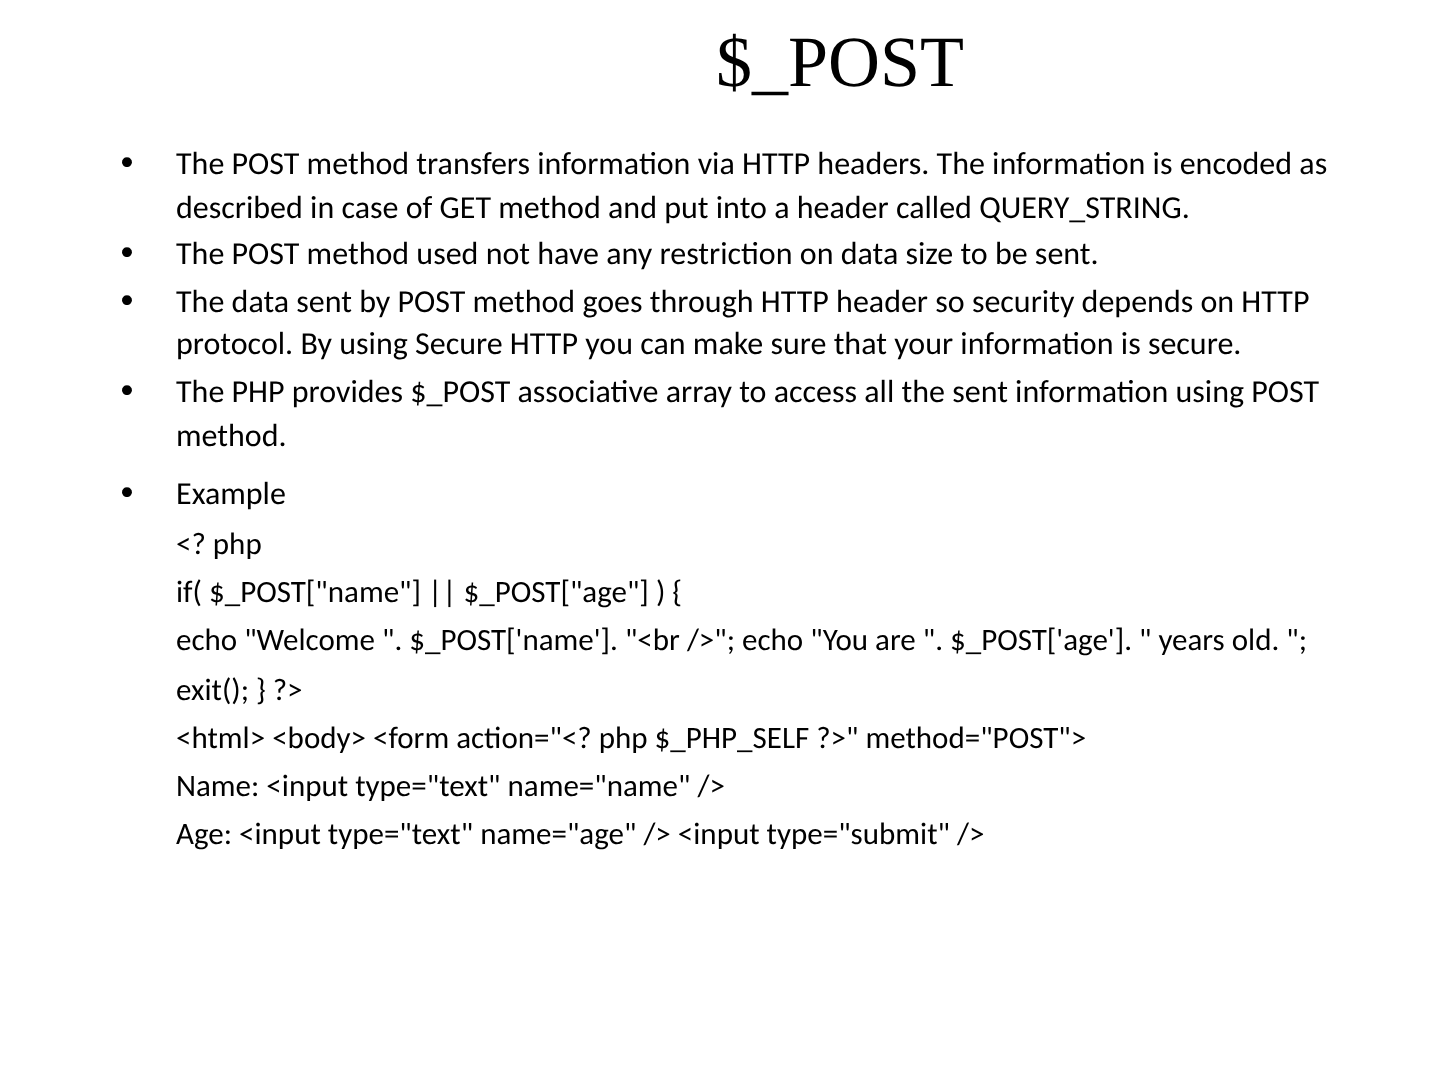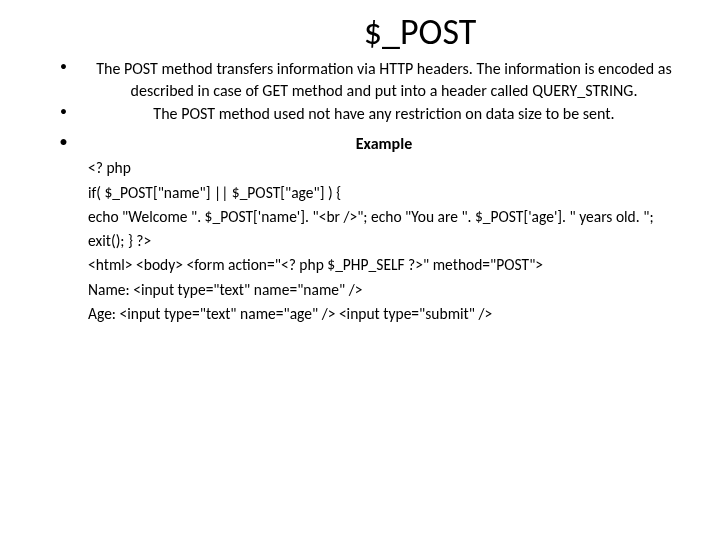--- a/index.html
+++ b/index.html
@@ -9,65 +9,67 @@
       background: #fff;
       font-family: Calibri, Arial, sans-serif;
       color: #000;
       padding: 10px 40px 10px 60px;
       position: relative;
     }
     .title {
       font-size: 36px;
       font-weight: 400;
       text-align: center;
-      margin-bottom: 4px;
+      margin-bottom: 20px;
       margin-left: 100px;
+      font-family: Liberation Serif, serif;
     }
     ul.main {
       list-style: none;
       padding-left: 0;
-      text-align: center;
     }
     ul.main > li {
       position: relative;
       padding-left: 28px;
       font-size: 16px;
       line-height: 1.35;
       margin-bottom: 2px;
     }
     ul.main > li::before {
       content: "•";
       position: absolute;
       left: 0;
       top: 0;
       font-size: 14px;
     }
     .example-heading {
       font-size: 20px;
-      font-weight: 700;
+      font-weight: 400;
       margin-top: 8px;
     }
     .code-block {
       padding-left: 28px;
       margin-top: 0;
       font-size: 15.5px;
       line-height: 1.5;
     }
     .code-block div {
       margin-bottom: 1px;
     }
   </style>
 </head>
 <body>
 
 <h1 class="title">$_POST</h1>
 
 <ul class="main">
   <li>The POST method transfers information via HTTP headers. The information is encoded as described in case of GET method and put into a header called QUERY_STRING.</li>
   <li>The POST method used not have any restriction on data size to be sent.</li>
+  <li>The data sent by POST method goes through HTTP header so security depends on HTTP protocol. By using Secure HTTP you can make sure that your information is secure.</li>
+  <li>The PHP provides $_POST associative array to access all the sent information using POST method.</li>
   <li class="example-heading">Example</li>
 </ul>
 
 <div class="code-block">
   <div>&lt;? php</div>
   <div>if( $_POST["name"] || $_POST["age"] ) {</div>
   <div>echo "Welcome ". $_POST['name']. "&lt;br /&gt;"; echo "You are ". $_POST['age']. " years old. ";</div>
   <div>exit(); } ?&gt;</div>
   <div>&lt;html&gt; &lt;body&gt; &lt;form action="&lt;? php $_PHP_SELF ?&gt;" method="POST"&gt;</div>
   <div>Name: &lt;input type="text" name="name" /&gt;</div>

